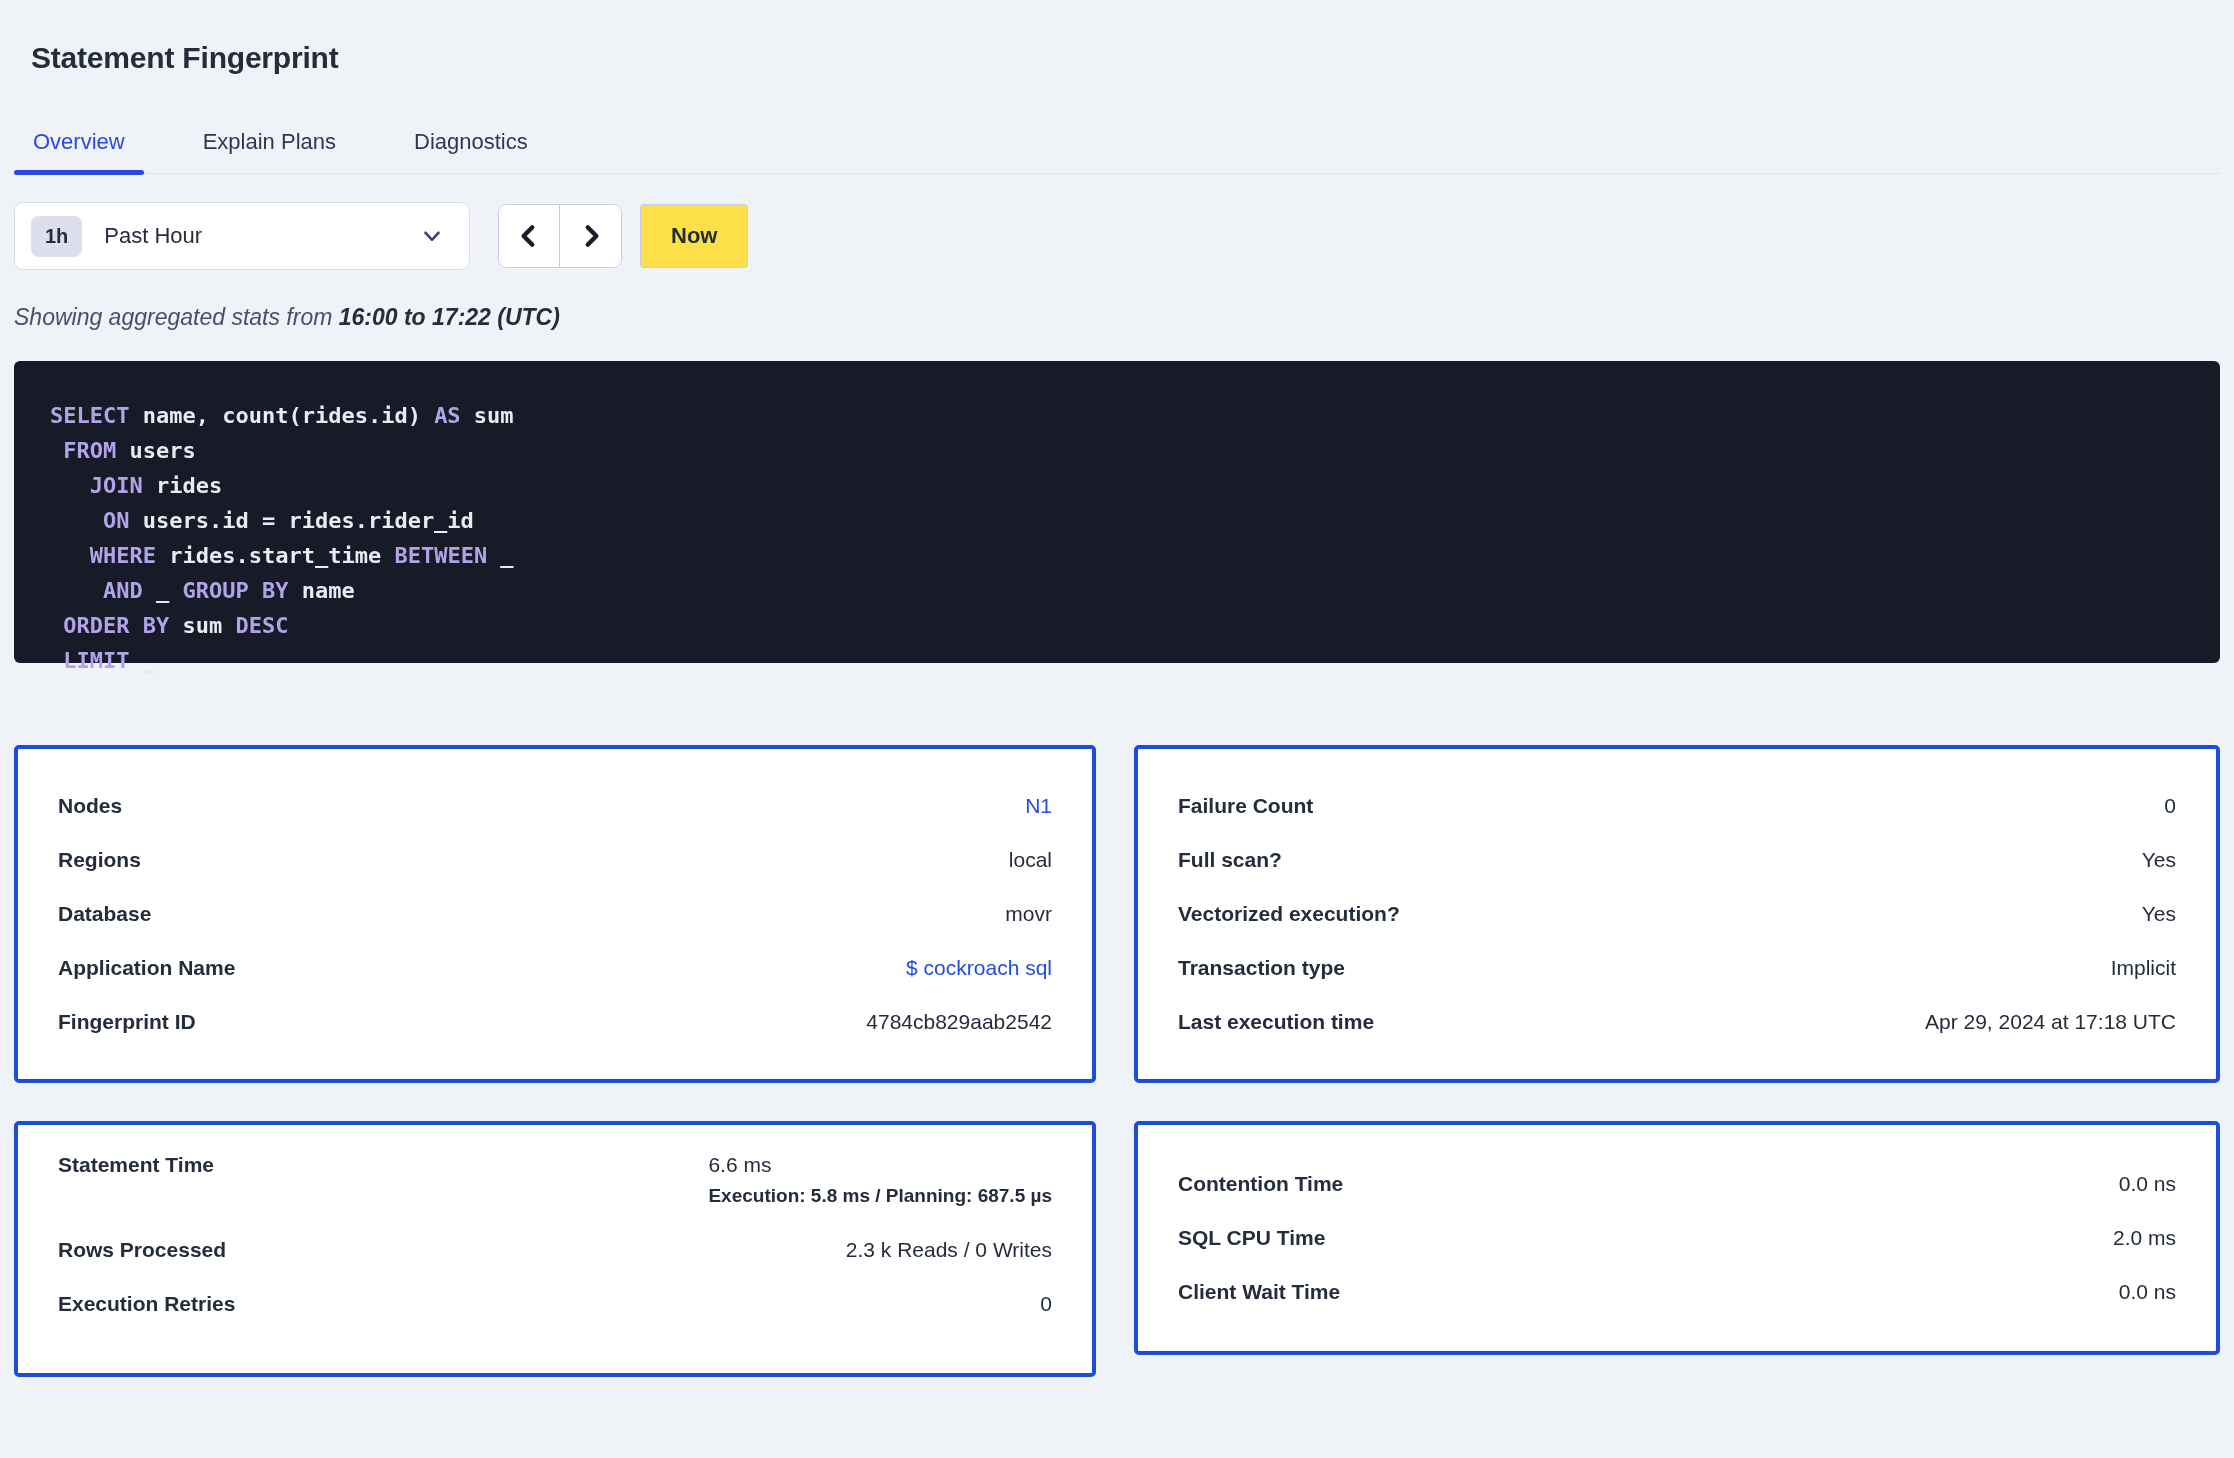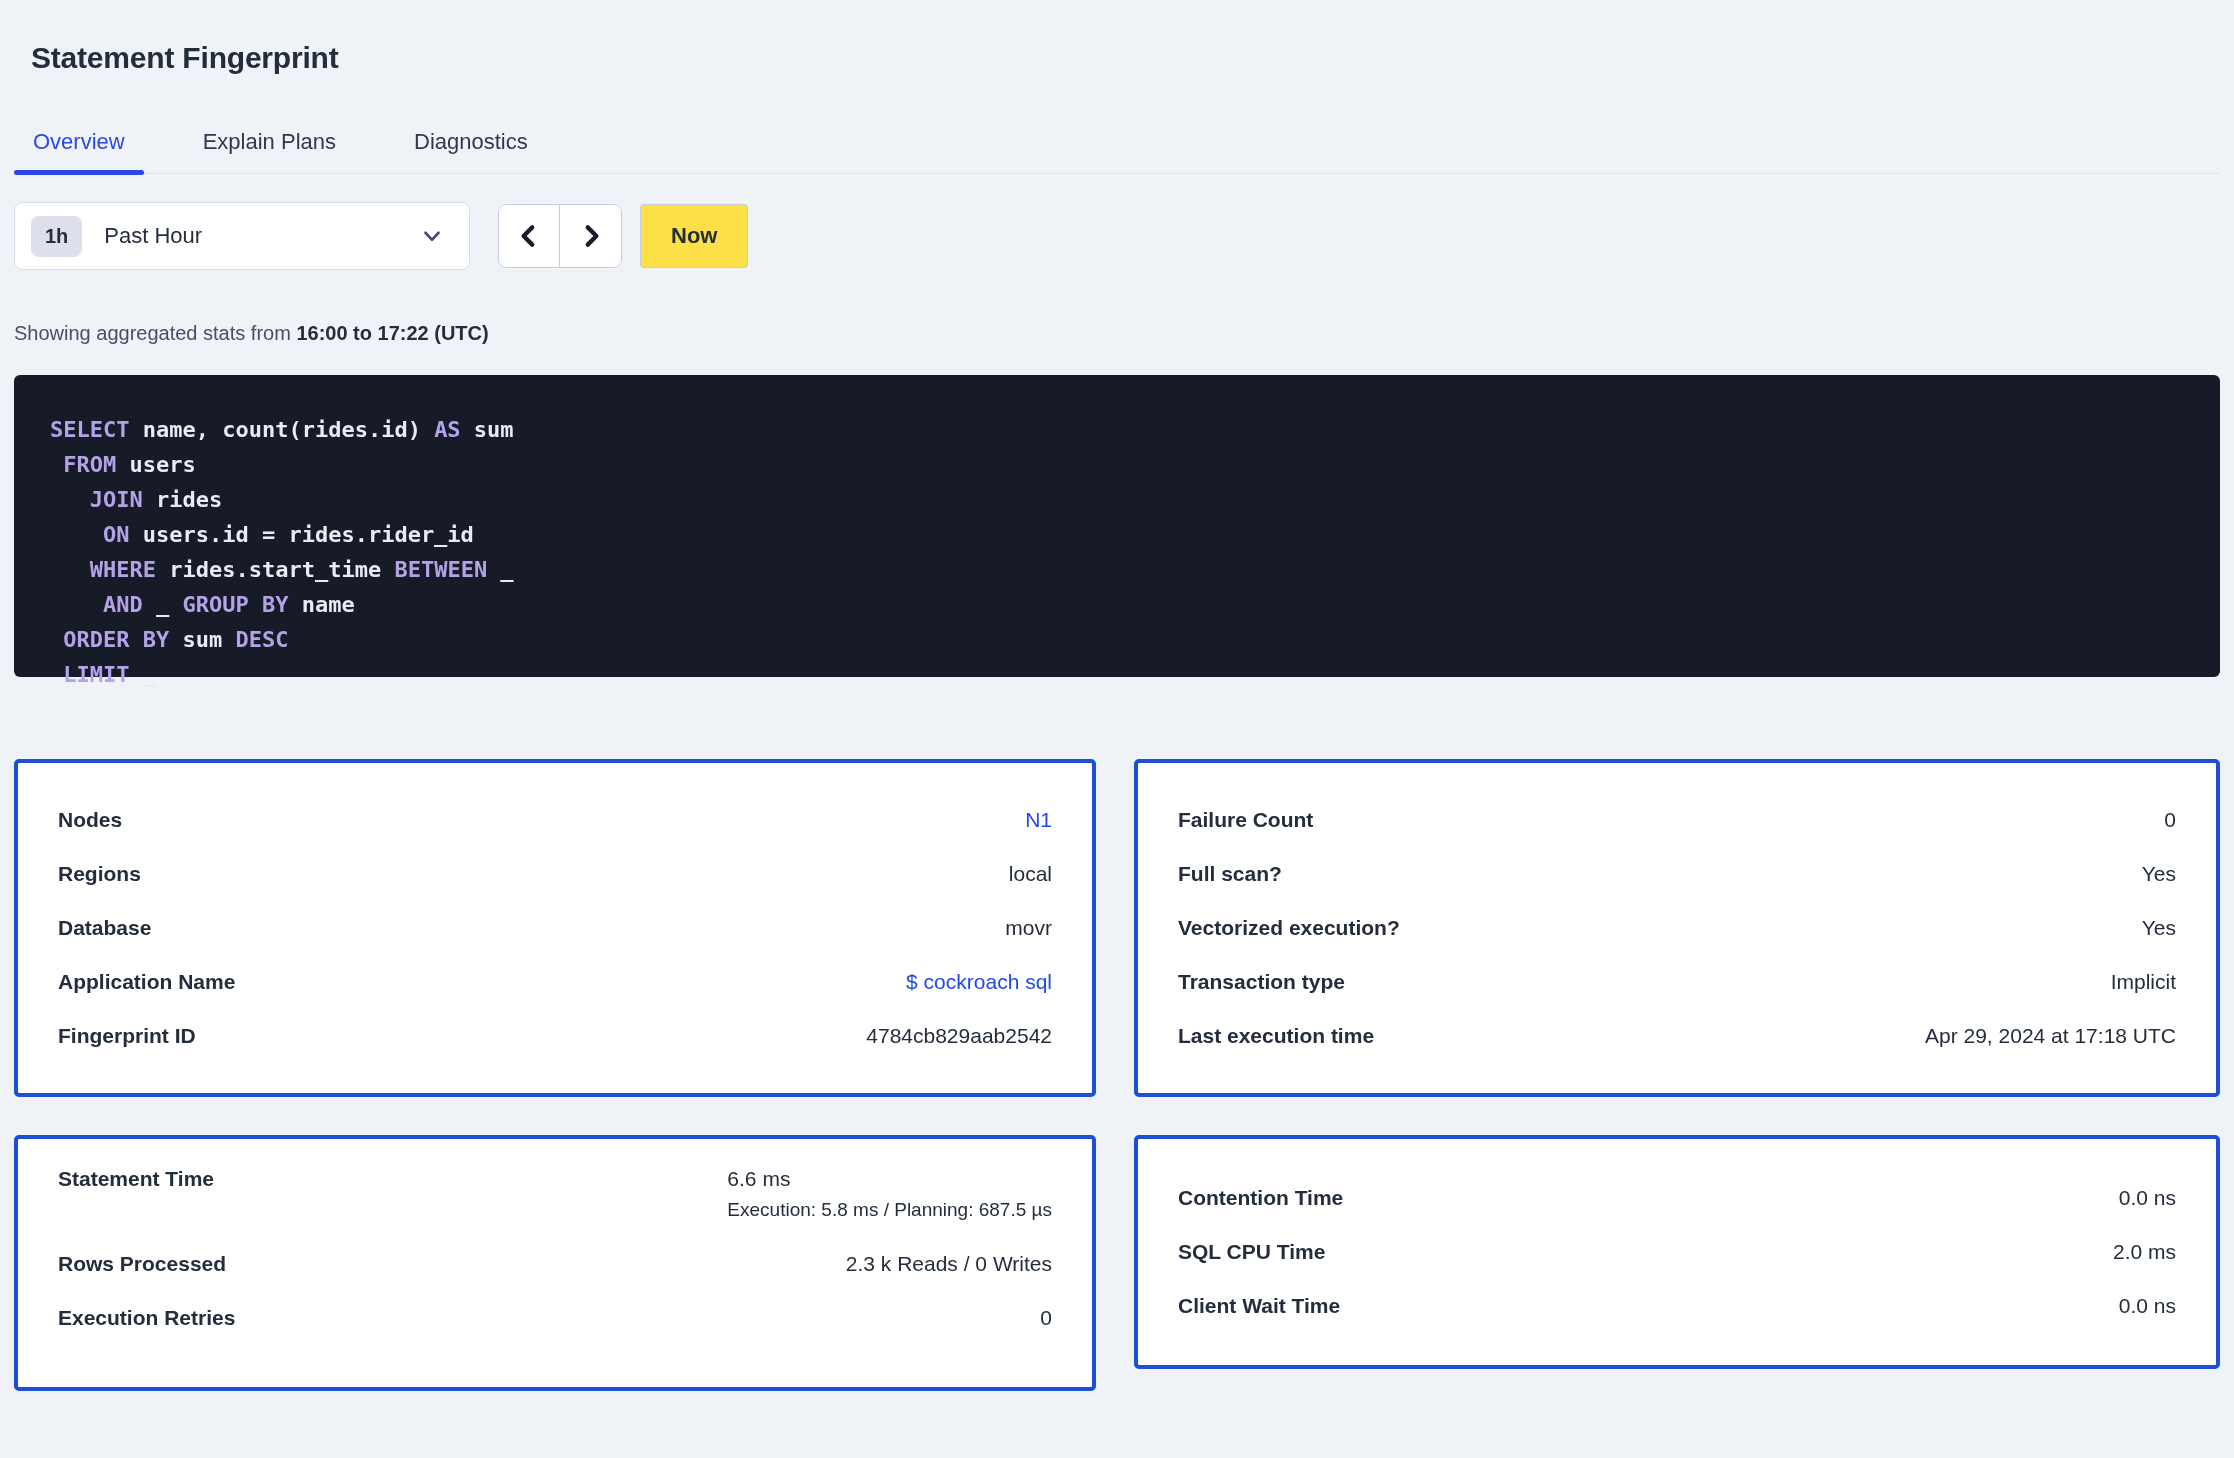--- a/index.html
+++ b/index.html
@@ -120,23 +120,24 @@
     font-family:inherit;
     font-size:22px;
     font-weight:700;
     color:var(--ink);
     display:flex;
     align-items:center;
     cursor:pointer;
   }
   
   .stats-line{
-    margin-top:52px;
-    font-size:20px;
+    margin-top:34px;
+    font-size:23px;
     color:#44506a;
+    font-style:italic;
   }
   .stats-line .range-bold{
     font-weight:700;
     color:var(--ink);
   }
   
   .sql-box{
     margin-top:30px;
     background:var(--sql-bg);
     border-radius:6px;
@@ -193,20 +194,21 @@
     align-items:flex-start;
     height:auto;
     min-height:82px;
     padding-top:12px;
   }
   .value-stack{ text-align:right; }
   .value-stack .subvalue{
     margin-top:8px;
     font-size:19px;
     color:var(--ink);
+    font-weight:bold;
   }
   .card.perf{ padding:16px 40px 42px 40px; }
   .card.waits{ padding:32px 40px; }
 </style>
 </head>
 <body>
 
 <div class="page">
 
   <h1 class="page-title">Statement Fingerprint</h1>

